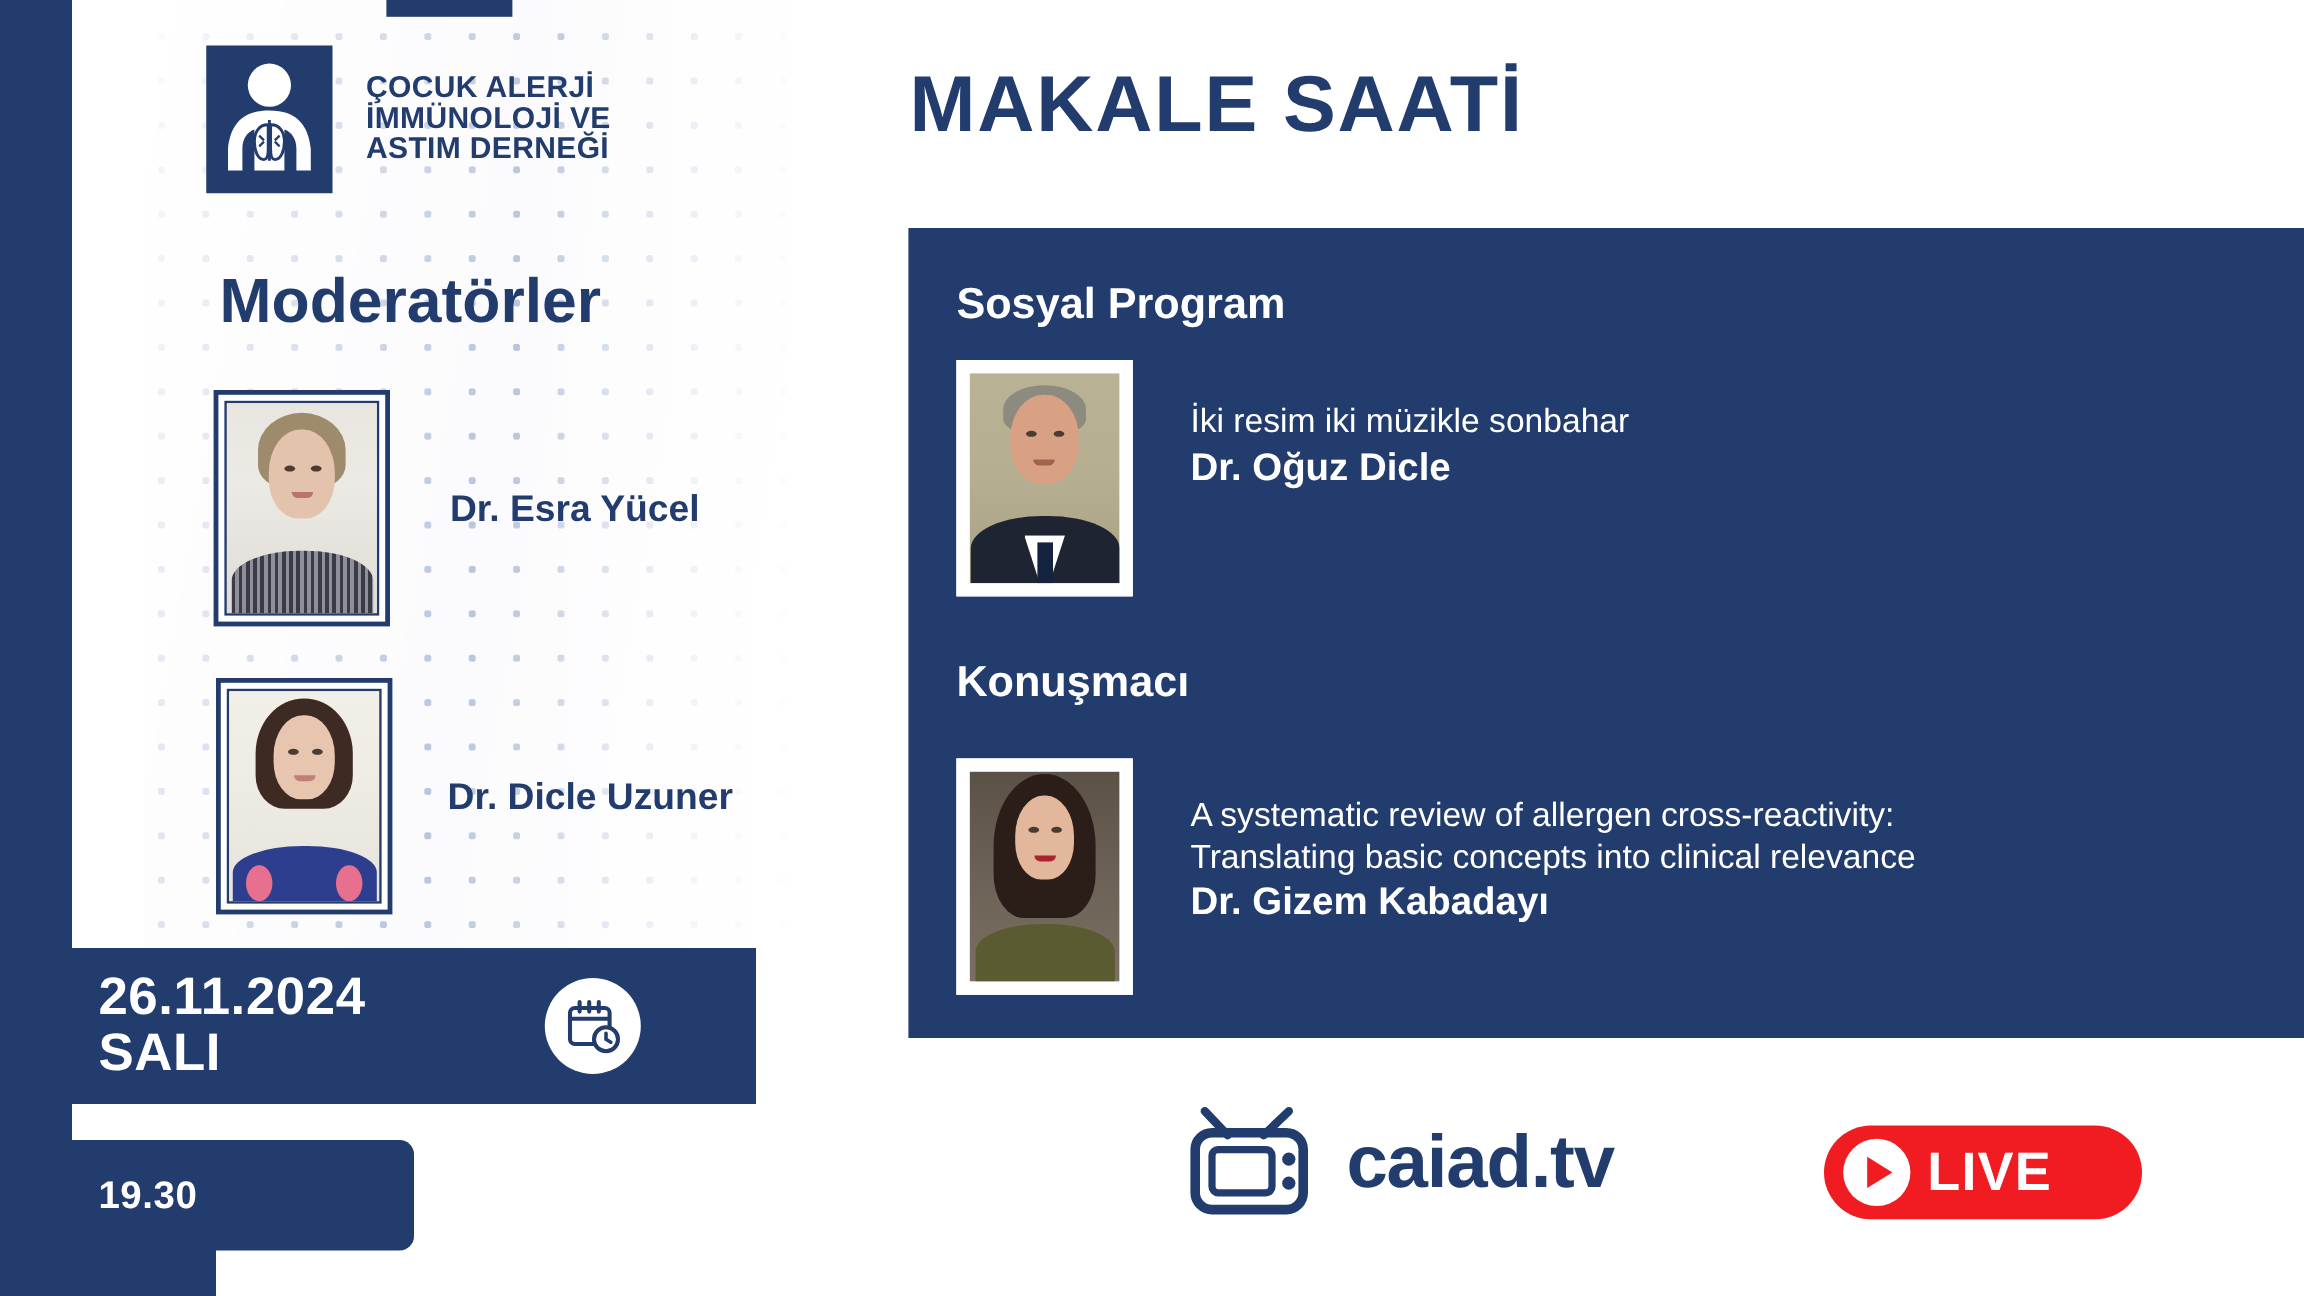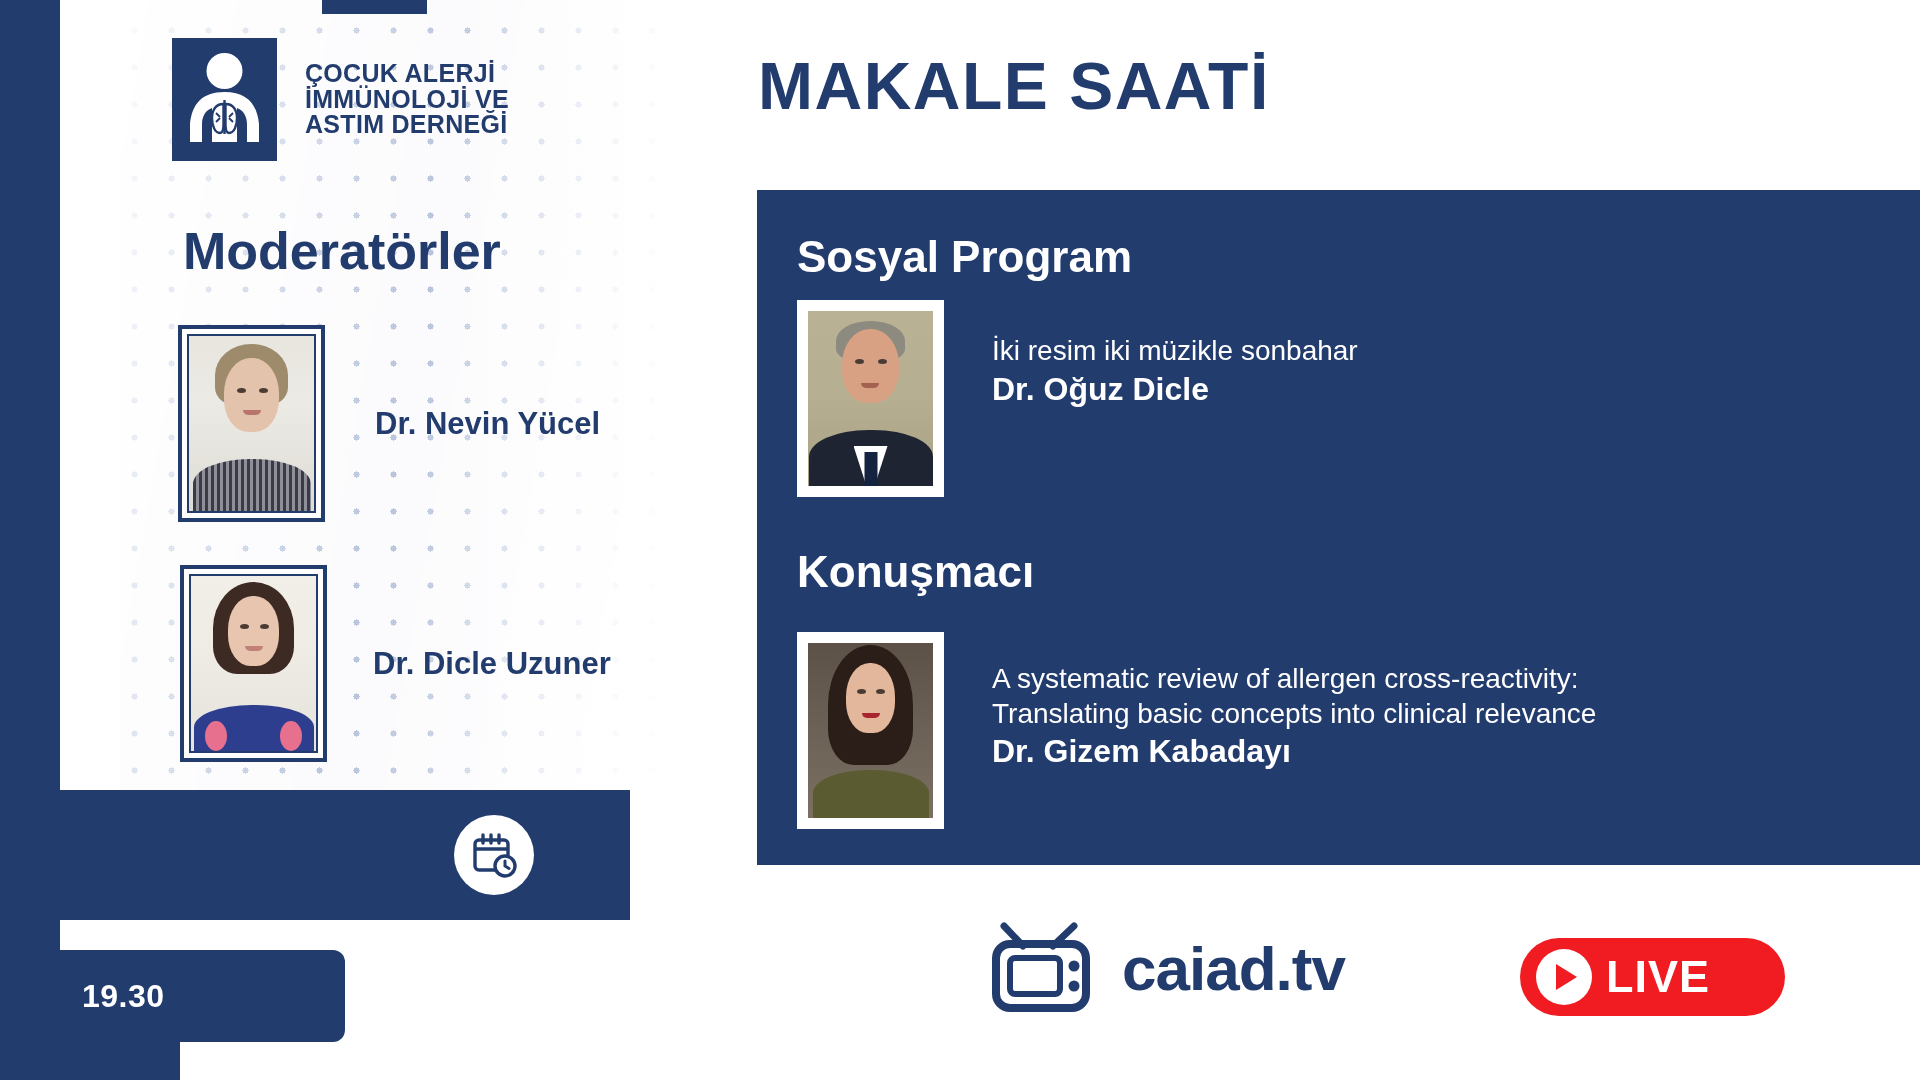--- a/index.html
+++ b/index.html
@@ -131,21 +131,21 @@
     margin-left:82px; color:#ffffff; font-weight:bold; font-size:32px;
     letter-spacing:.5px;
   }
 
   
   .right-card{
     position:absolute; left:757px; top:190px; width:1163px; height:675px;
     background:#233c6e; z-index:6;
   }
   .card-h{
-    position:absolute; color:#ffffff; font-weight:bold; font-size:44px;
+    position:absolute; color:#ffffff; font-weight:bold; font-size:36px;
   }
   .h-sosyal{ left:797px; top:232px; z-index:8; }
   .h-konusmaci{ left:797px; top:547px; z-index:8; }
 
   .talk-row{ position:absolute; z-index:8; display:flex; align-items:flex-start; }
   .talk-1{ left:797px; top:300px; }
   .talk-2{ left:797px; top:632px; }
 
   .talk-photo{ width:125px; height:175px; }
   .talk-text{ margin-left:48px; color:#ffffff; padding-top:34px; }
@@ -223,21 +223,21 @@
           <div class="hair" style="left:26px;top:8px;width:73px;height:62px;background:#9d8b6c;"></div>
           <div class="head" style="left:35px;top:22px;width:55px;height:74px;background:#e4c3ad;"></div>
           <div class="eye" style="left:48px;top:52px;"></div>
           <div class="eye" style="left:70px;top:52px;"></div>
           <div class="mouth" style="left:54px;top:74px;background:#b9756d;"></div>
           <div class="body" style="width:118px;height:52px;background:repeating-linear-gradient(90deg,#3a3b44 0 3px,#8e8f99 3px 6px);"></div>
         </div>
       </div>
     </div>
   </div>
-  <div class="mod-name">Dr. Nevin Yücel</div>
+  <div class="mod-name">Dr. Esra Yücel</div>
 </div>
 
 <div class="mod-row mod-row-2">
   <div class="photo-frame">
     <div class="photo-inner">
       <div class="mod-photo">
         <div class="face f2">
           <div class="hair" style="left:22px;top:6px;width:81px;height:92px;background:#3d2a22;"></div>
           <div class="head" style="left:37px;top:20px;width:51px;height:70px;background:#e7c5ae;"></div>
           <div class="eye" style="left:49px;top:48px;"></div>
@@ -247,20 +247,24 @@
           <div style="position:absolute;bottom:0;left:14px;width:22px;height:30px;border-radius:50%;background:#e8708f;"></div>
           <div style="position:absolute;bottom:0;right:14px;width:22px;height:30px;border-radius:50%;background:#e8708f;"></div>
         </div>
       </div>
     </div>
   </div>
   <div class="mod-name">Dr. Dicle Uzuner</div>
 </div>
 
 <div class="date-block">
+  <div class="date-text">
+    <div>26.11.2024</div>
+    <div>SALI</div>
+  </div>
   <div class="cal-badge">
     <svg width="48" height="48" viewBox="0 0 48 48" aria-hidden="true">
       <rect x="5" y="9" width="33" height="30" rx="4" fill="none" stroke="#233c6e" stroke-width="3.4"></rect>
       <line x1="5" y1="18" x2="38" y2="18" stroke="#233c6e" stroke-width="3.4"></line>
       <line x1="13" y1="4" x2="13" y2="12" stroke="#233c6e" stroke-width="3.4" stroke-linecap="round"></line>
       <line x1="21" y1="4" x2="21" y2="12" stroke="#233c6e" stroke-width="3.4" stroke-linecap="round"></line>
       <line x1="29" y1="4" x2="29" y2="12" stroke="#233c6e" stroke-width="3.4" stroke-linecap="round"></line>
       <circle cx="35" cy="35" r="10" fill="#ffffff" stroke="#233c6e" stroke-width="3.4"></circle>
       <path d="M35 30 L35 35 L39 37.5" stroke="#233c6e" stroke-width="3" fill="none" stroke-linecap="round"></path>
     </svg>

